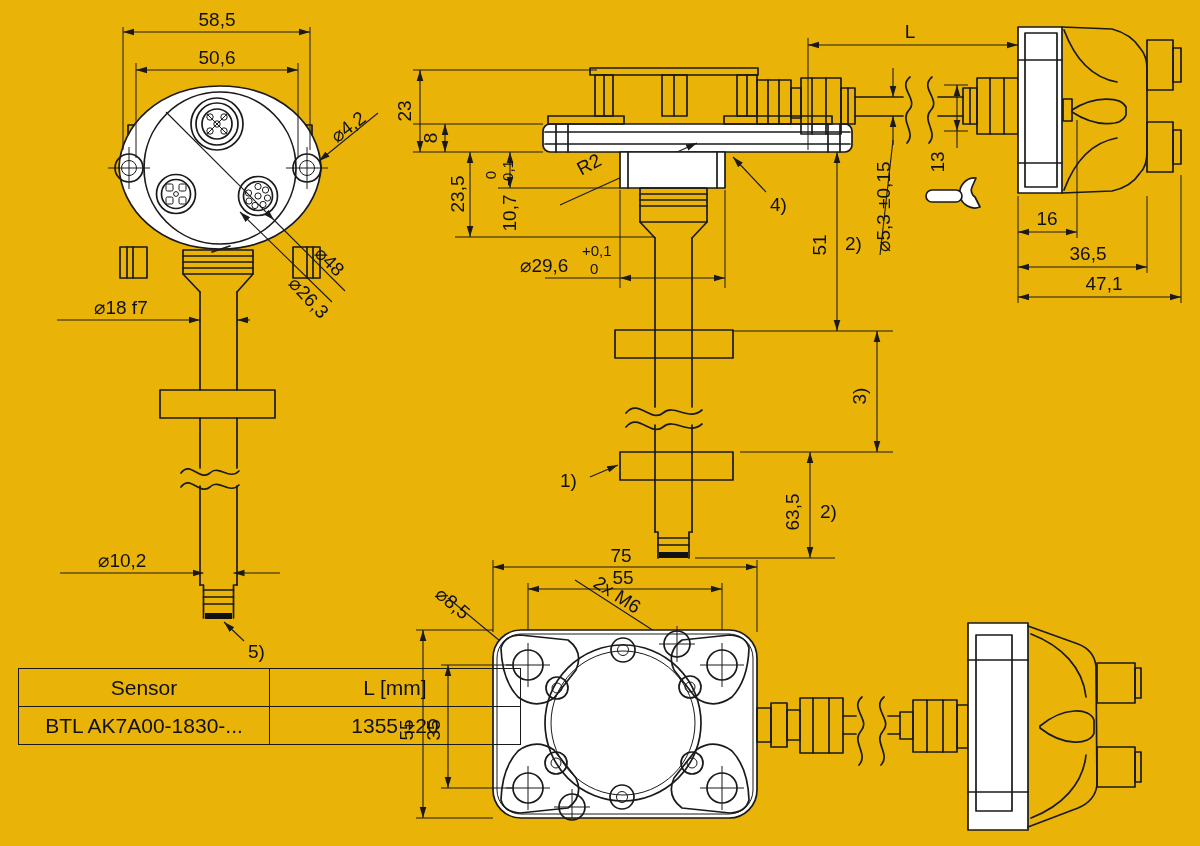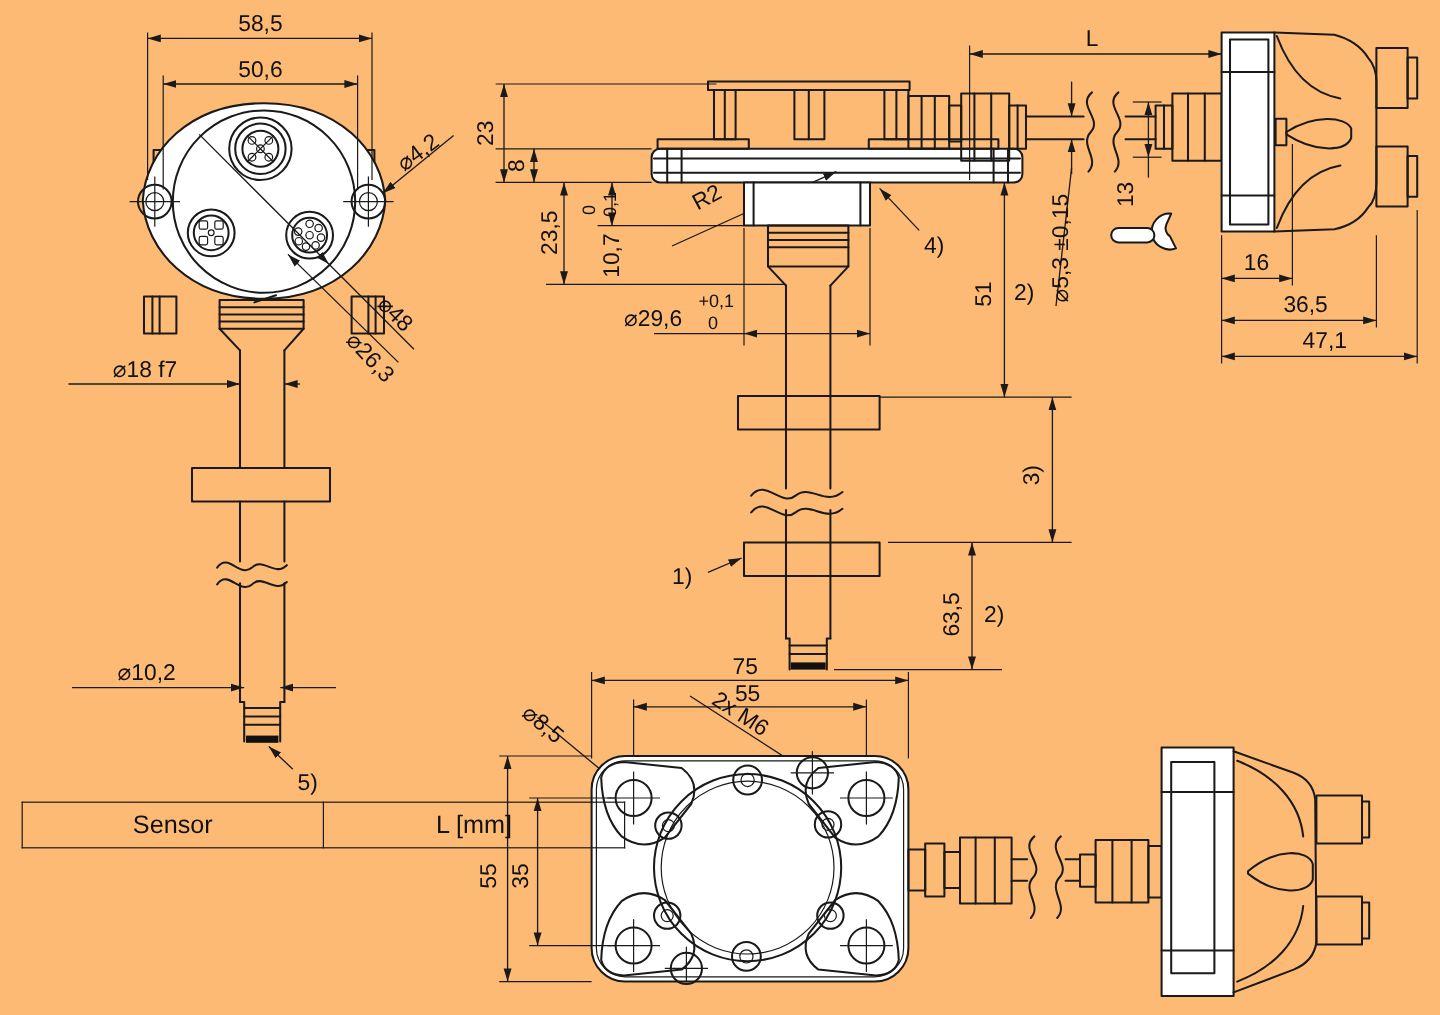--- a/index.html
+++ b/index.html
@@ -1,16 +1,16 @@
 <!DOCTYPE html>
 <html><head>
 <meta charset="utf-8">
 <style>
   html,body{margin:0;padding:0;background:#fff;}
-  #stage{position:relative;width:1200px;height:846px;background:#fdba74;overflow:hidden;
+  #stage{position:relative;width:1200px;height:846px;background:#eab308;overflow:hidden;
          font-family:"Liberation Sans",sans-serif;}
   svg{position:absolute;left:0;top:0;}
   svg text{fill:#111;font-family:"Liberation Sans",sans-serif;font-size:19px;}
   svg text.small{font-size:15px;}
   .ln  {stroke:#1a1a1a;stroke-width:1.7;fill:none;stroke-linecap:round;stroke-linejoin:round;}
   .lnw {stroke:#1a1a1a;stroke-width:1.7;fill:#fff;stroke-linejoin:round;}
   .thin{stroke:#1a1a1a;stroke-width:1;fill:none;}
   .dim {stroke:#1a1a1a;stroke-width:1.1;fill:none;}
   .blk {fill:#111;stroke:none;}
   #spec-table{position:absolute;left:18px;top:668px;border-collapse:collapse;}
@@ -401,15 +401,19 @@
     <rect class="ln" x="1135" y="752" width="6" height="30"></rect>
   </g>
 </svg>
 
 <table id="spec-table">
   <tbody>
         <tr>
     <th>Sensor</th>
     <th class="c2">L [mm]</th>
   </tr>
+  <tr>
+    <td>BTL AK7A00-1830-...</td>
+    <td class="c2">1355 ±20</td>
+  </tr>
 </tbody>
     </table>
 </div>
 
 </body></html>

